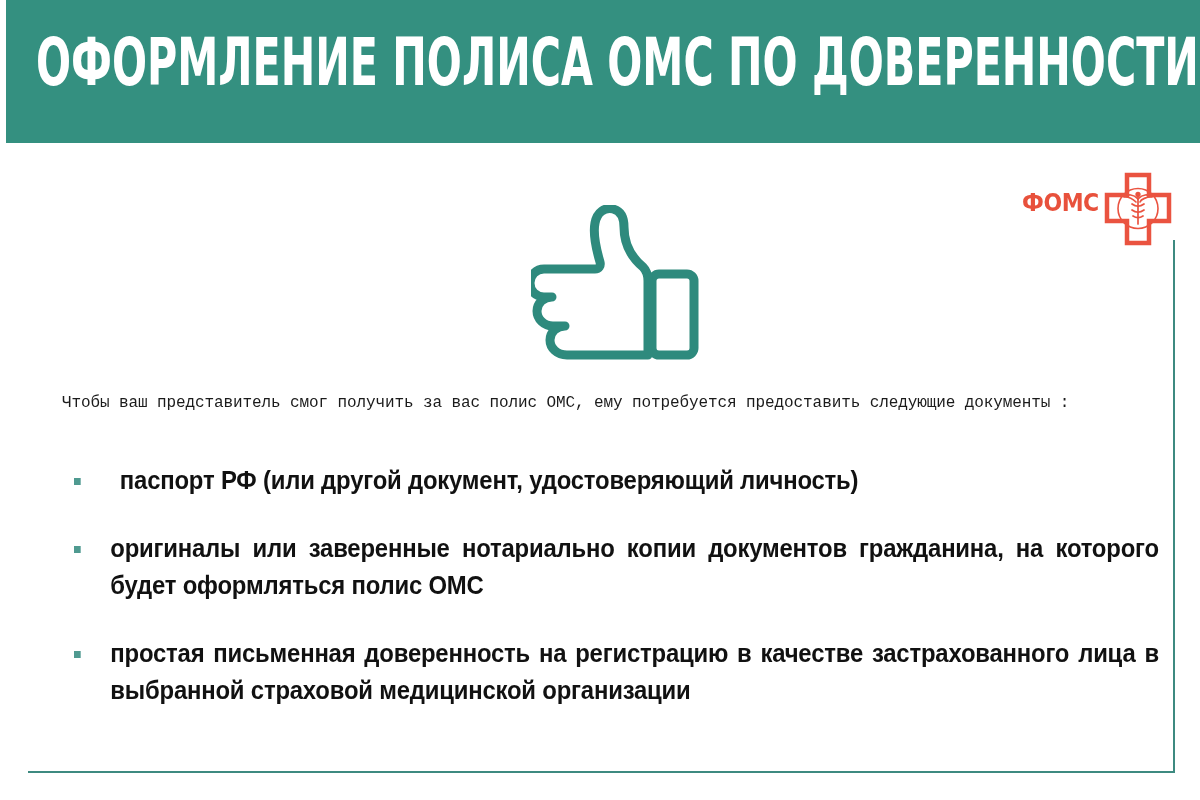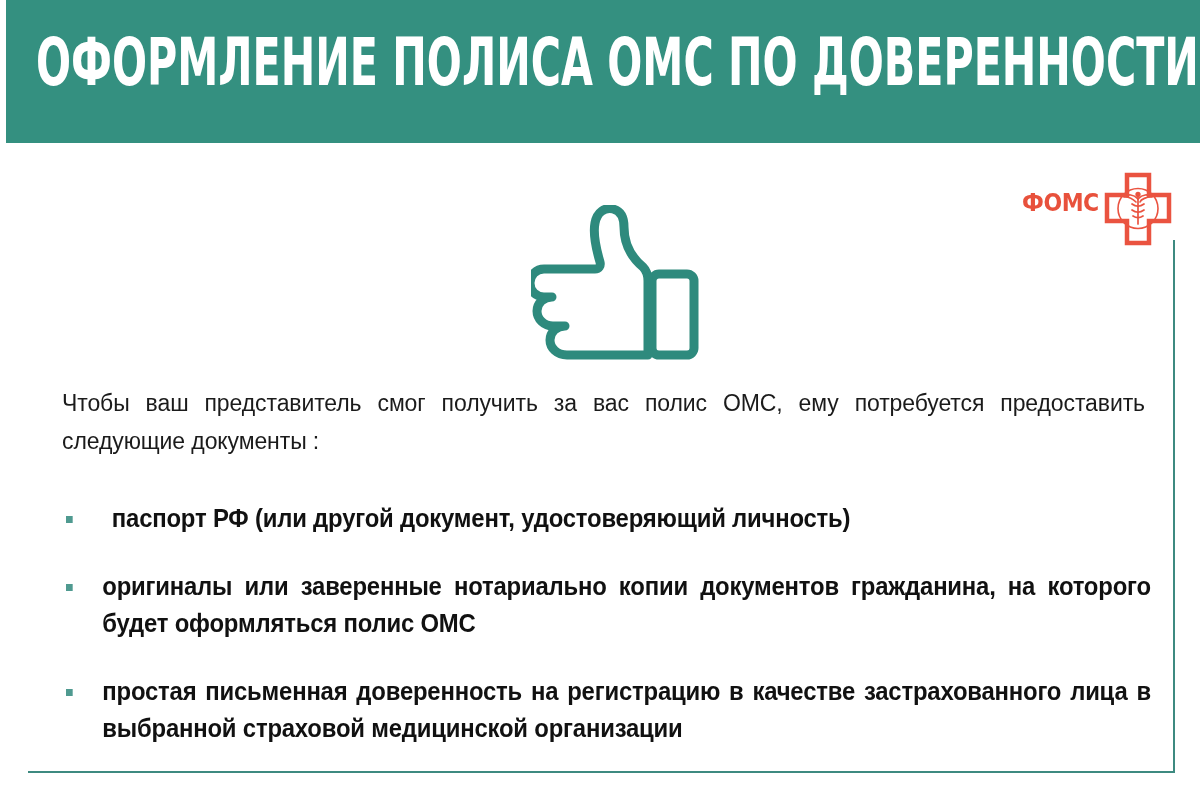--- a/index.html
+++ b/index.html
@@ -132,31 +132,31 @@
   
   .body-text {
     position: absolute;
     left: 62px;
     top: 384px;
     width: 1086px;
   }
   .intro-paragraph {
     margin: 0;
     color: #1b1b1b;
-    font-family: Liberation Sans, sans-serif;
-    font-size: 23px;
+    font-family: Liberation Mono, monospace;
+    font-size: 16px;
     line-height: 38px;
     letter-spacing: -0.1px;
     text-align: justify;
     text-align-last: left;
     width: 1083px;
   }
   .bullet-list {
     list-style: none;
-    margin: 4px;
+    margin: 12px;
     padding: 0;
   }
   .bullet-item {
     position: relative;
     padding-left: 0px;
     color: #111111;
     font-family: "Liberation Sans", "DejaVu Sans", sans-serif;
     font-weight: bold;
     font-size: 25px;
     line-height: 37px;

